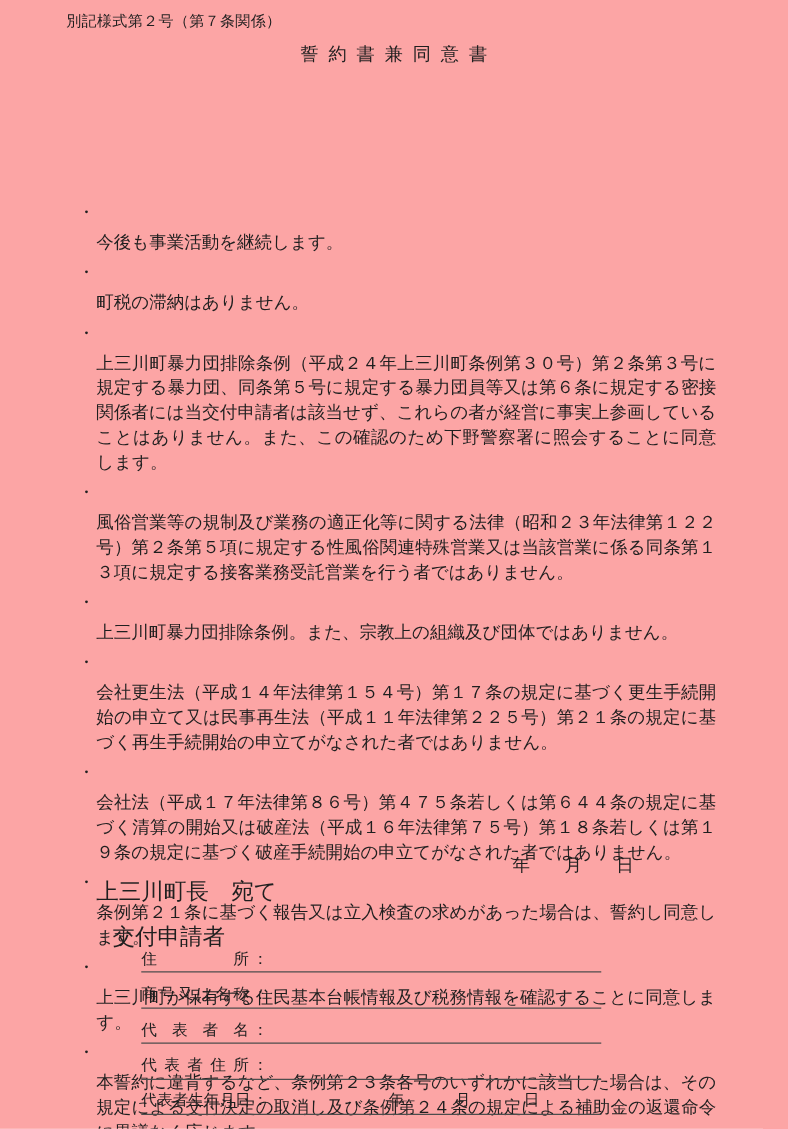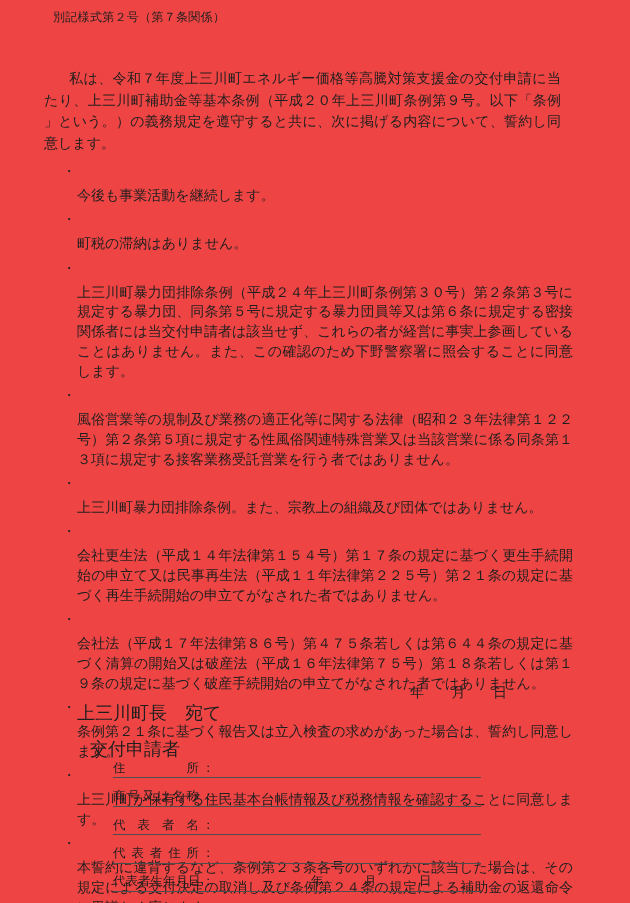--- a/index.html
+++ b/index.html
@@ -5,22 +5,23 @@
   html, body { margin: 0; padding: 0; }
   body {
     width: 630px; height: 903px;
     background: #ffffff;
     font-family: "Liberation Serif", "DejaVu Serif", serif;
     color: #1f1f1f;
   }
   .page {
     position: relative;
     width: 630px; height: 903px;
-    background: #ef4444;
+    background: #fca5a5;
     overflow: hidden;
+    font-family: Liberation Mono, monospace;
   }
   .form-id {
     position: absolute; left: 53px; top: 9px;
     font-size: 12px; letter-spacing: 0.3px;
   }
   .doc-title {
     position: absolute; left: 0; top: 34px; width: 100%;
     margin: 0; text-align: center;
     font-size: 14.5px; font-weight: normal;
     letter-spacing: 0.55em; text-indent: 0.55em;
@@ -82,22 +83,22 @@
     white-space: nowrap;
   }
 </style>
 </head>
 <body>
 
 <div class="page">
 
   <div class="form-id">別記様式第２号（第７条関係）</div>
 
+  <h1 class="doc-title">誓約書兼同意書</h1>
 
-  <p class="intro">私は、令和７年度上三川町エネルギー価格等高騰対策支援金の交付申請に当たり、上三川町補助金等基本条例（平成２０年上三川町条例第９号。以下「条例」という。）の義務規定を遵守すると共に、次に掲げる内容について、誓約し同意します。</p>
 
   <ul class="pledge-list">
       <li>
         <span class="bullet">・</span>
         <span class="pledge-text">今後も事業活動を継続します。</span>
       </li>
       <li>
         <span class="bullet">・</span>
         <span class="pledge-text">町税の滞納はありません。</span>
       </li>

